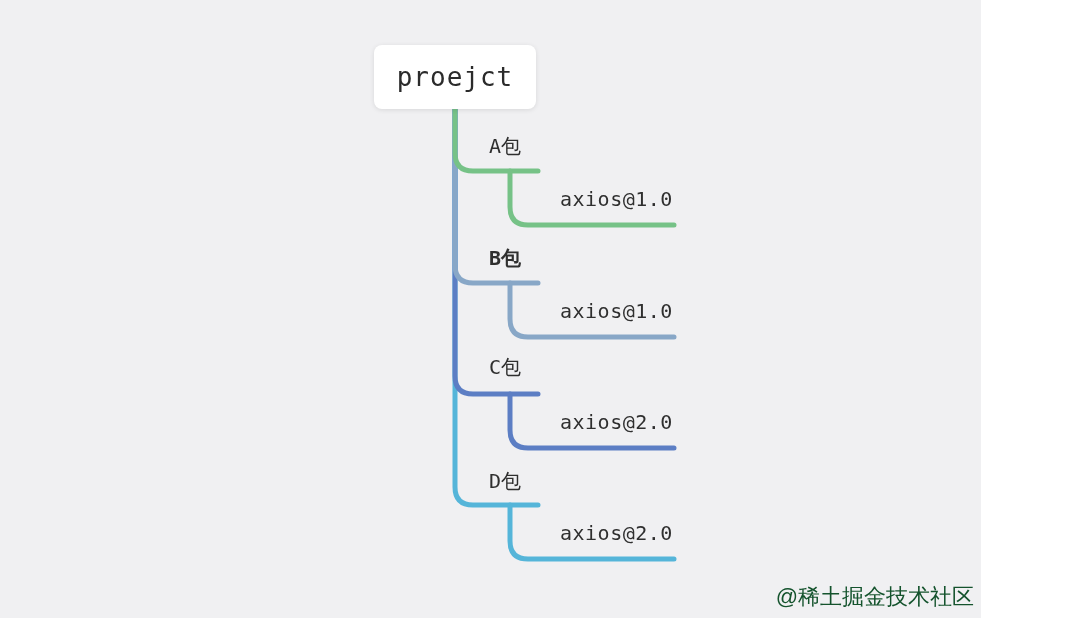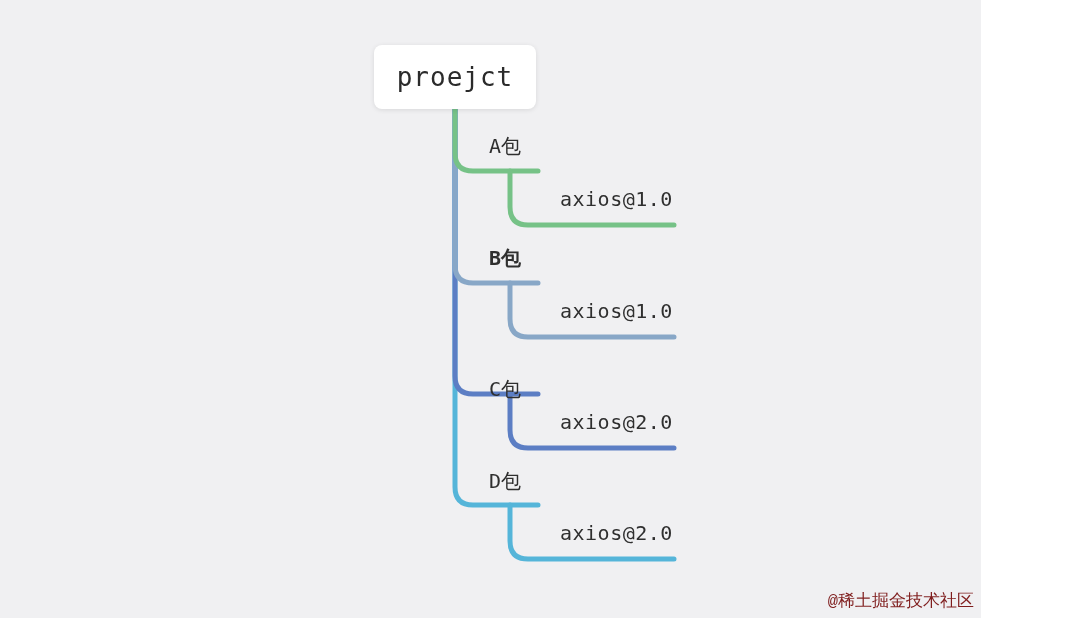--- a/index.html
+++ b/index.html
@@ -46,34 +46,34 @@
   }
   .node-label {
     position: absolute;
     font-size: 20px;
     color: #2f2f2f;
     white-space: nowrap;
   }
   .branch-label { left: 489px; }
   .branch-a-label { top: 133px; }
   .branch-b-label { top: 245px; font-weight: bold; }
-  .branch-c-label { top: 376px; }
+  .branch-c-label { top: 354px; }
   .branch-d-label { top: 468px; }
   .child-label { left: 546px; font-size: 20px; letter-spacing: 0.5px; margin-left: 14px; }
   .child-a-label { top: 187px; }
   .child-b-label { top: 299px; }
   .child-c-label { top: 410px; }
   .child-d-label { top: 521px; }
   .watermark {
     position: absolute;
     right: 7px;
     bottom: 6px;
-    font-family: Liberation Mono, monospace;
-    font-size: 17px;
-    color: #7f1d1d;
+    font-family: Liberation Sans, sans-serif;
+    font-size: 22px;
+    color: #14532d;
   }
 </style>
 </head>
 <body>
 
 <div class="canvas">
 
   <svg class="links-svg" viewBox="0 0 1085 618">
 
     <path d="M455,109 V487 Q455,505 473,505 H538" stroke="#55b5d9"></path>

